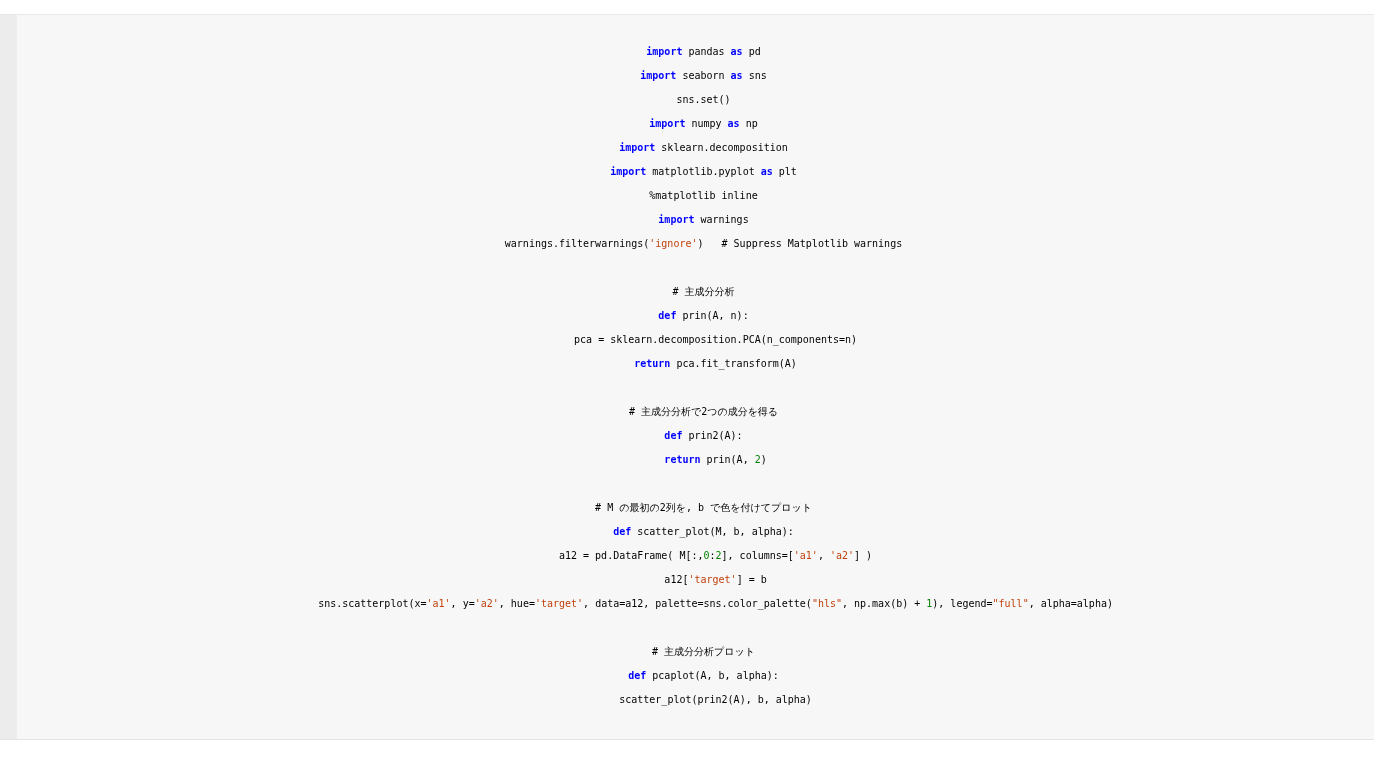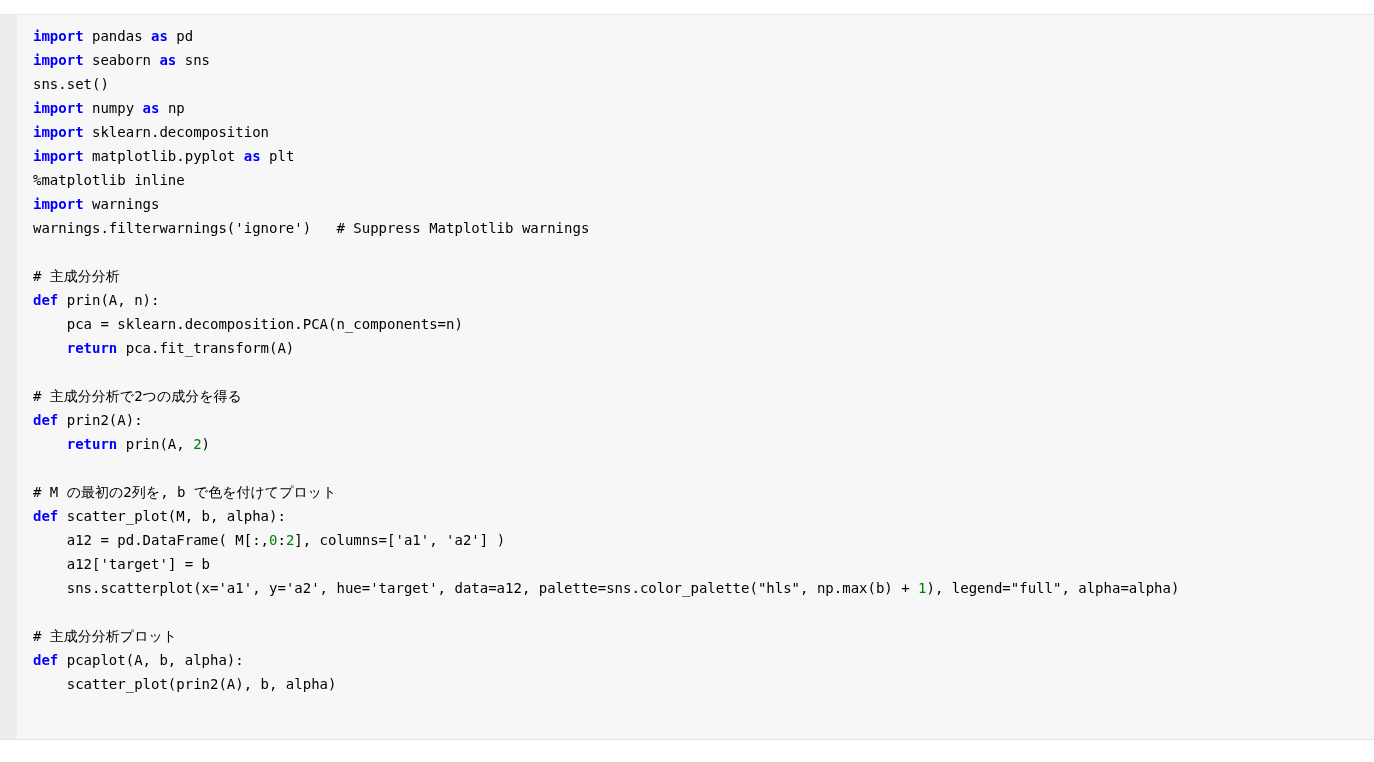--- a/index.html
+++ b/index.html
@@ -44,37 +44,38 @@
 
   .cell-body {
     margin-left: 17px;
     padding: 9px 0 0 16px;
     box-sizing: border-box;
     height: 100%;
   }
 
   .code {
     font-family: "DejaVu Sans Mono", "Liberation Mono", monospace;
-    font-size: 14px;
+    font-size: 10px;
     line-height: 24px;
     color: #000000;
     white-space: pre-wrap;
     word-break: break-word;
-    margin: 0;
+    margin: 16px;
     tab-size: 4;
+    text-align: center;
   }
 
   .code .ln {
     display: block;
     min-height: 24px;
   }
 
   
   .k  { color: #0000ff; font-weight: bold; }   
-  .s  { color: #000000; }                      
+  .s  { color: #c2410c; }                      
   .c  { color: #000000; font-style: normal; }  
   .m  { color: #008000; }                      
   .o  { color: #000000; }                      
 </style>
 </head>
 <body>
 
 <div class="page-top-strip"></div>
 
 <div class="cell">

